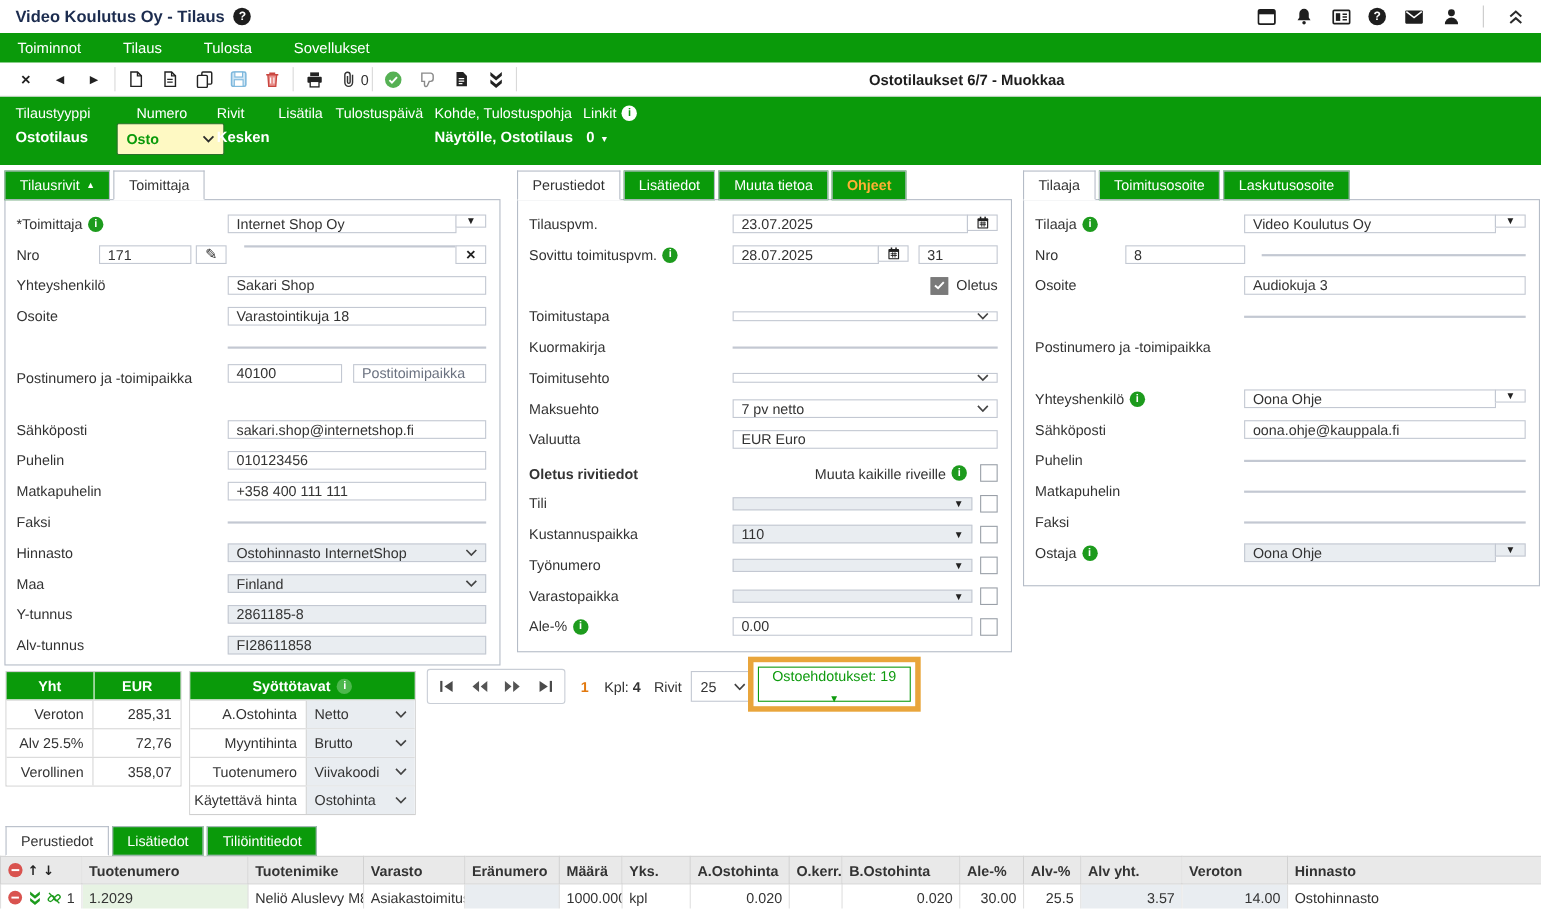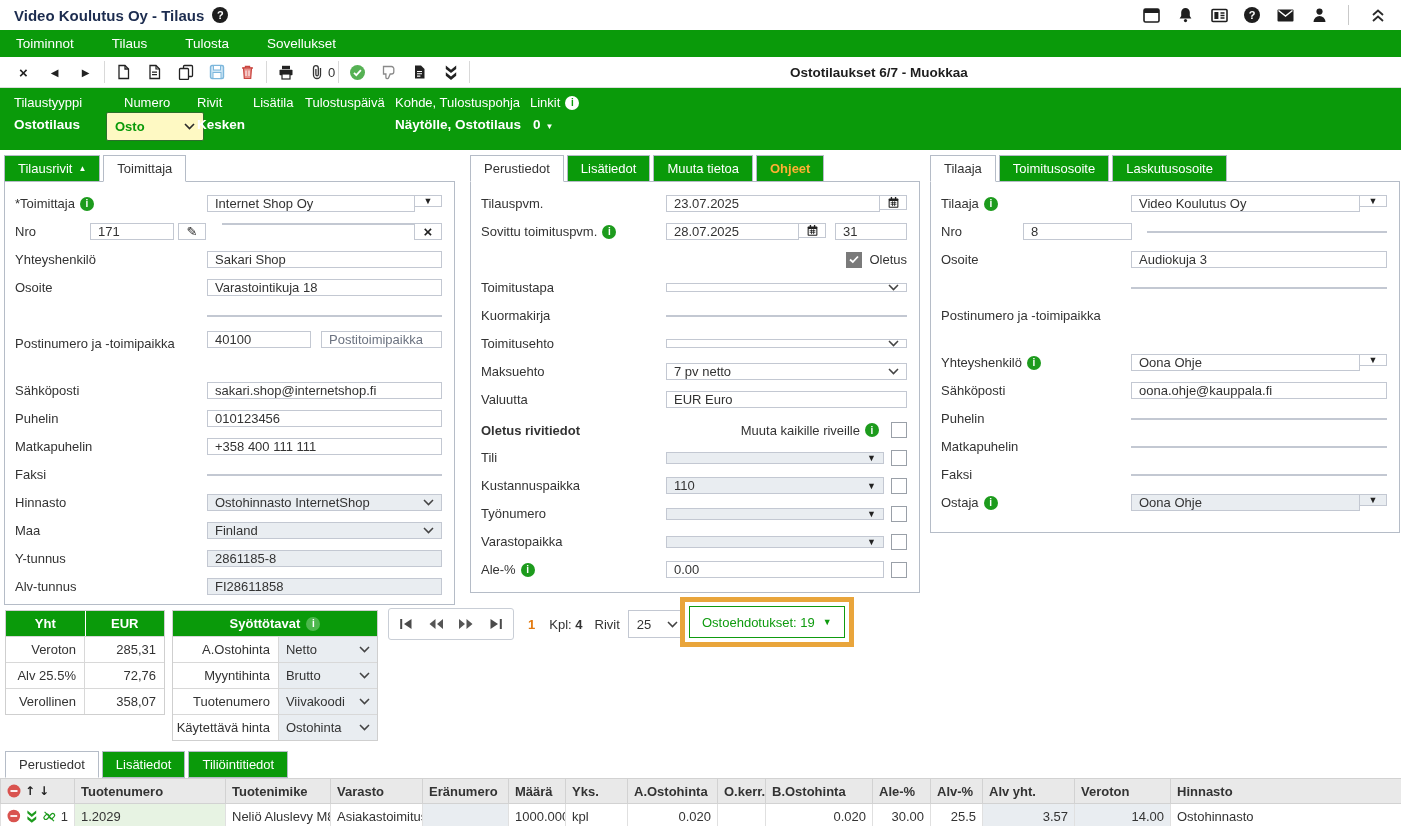--- a/index.html
+++ b/index.html
@@ -78,21 +78,21 @@
   .mini .tc.rt{justify-content:flex-end;padding-right:8px;}
   .mini .tc.sel{background:#e9edf1;border-left:1px solid #d8d8d8;padding:0 7px;justify-content:space-between;}
 
   
   .pager{display:flex;align-items:center;}
   .navbox{border:1px solid #c9ced6;border-radius:3px;background:#fff;display:flex;height:30px;align-items:center;padding:0 2px;}
   .navbtn{width:30px;height:26px;display:flex;align-items:center;justify-content:center;}
   .pgnum{color:#e2790f;font-weight:600;margin:0 14px 0 14px;}
   .selbox{border:1px solid #c3c8d2;background:#fff;height:26px;display:flex;align-items:center;padding:0 8px;gap:16px;}
   .hl-wrap{border:5px solid #e9a53b;background:#fff;padding:4px;display:inline-flex;}
-  .hl-btn{border:1px solid #0f9b0f;color:#0f9b0f;background:#fff;height:30px;display:flex;align-items:center;gap:8px;padding:0 12px;font-size:13px;}
+  .hl-btn{border:1px solid #0f9b0f;color:#0f9b0f;background:#fff;height:30px;display:flex;align-items:center;gap:8px;padding:0 12px;font-size:13px;flex-direction:column;}
 
   
   table.lines{border-collapse:collapse;table-layout:fixed;width:1401px;font-size:13px;}
   table.lines th{background:#e9e9e9;font-weight:bold;text-align:left;padding:0 6px;border:1px solid #d2d2d2;height:24px;white-space:nowrap;overflow:hidden;}
   table.lines td{padding:0 6px;border:1px solid #e0e0e0;height:24px;white-space:nowrap;overflow:hidden;background:#fff;}
   table.lines .num{text-align:right;}
   table.lines .hl-green{background:#e7f3e3;}
   table.lines .ro-cell{background:#e9edf1;}
   .rowicons{display:flex;align-items:center;gap:4px;justify-content:flex-start;}
   .rowicons .n{margin-left:auto;}

